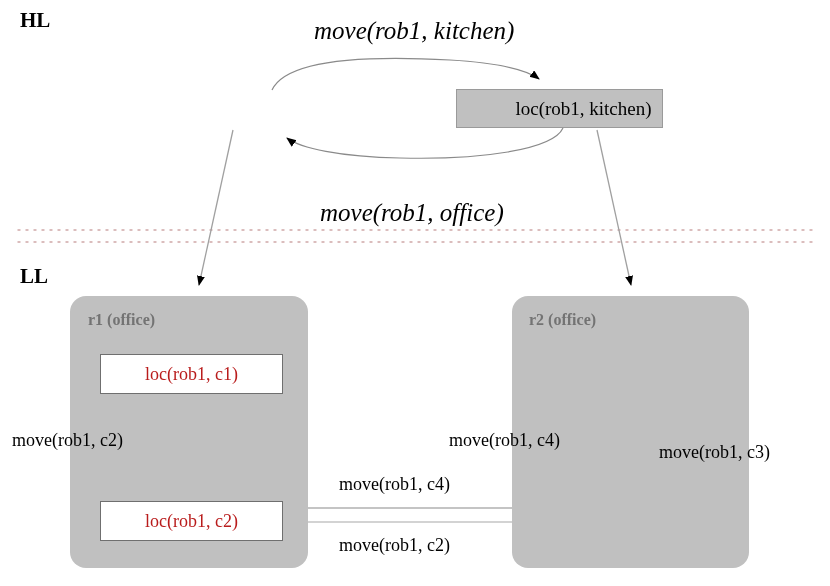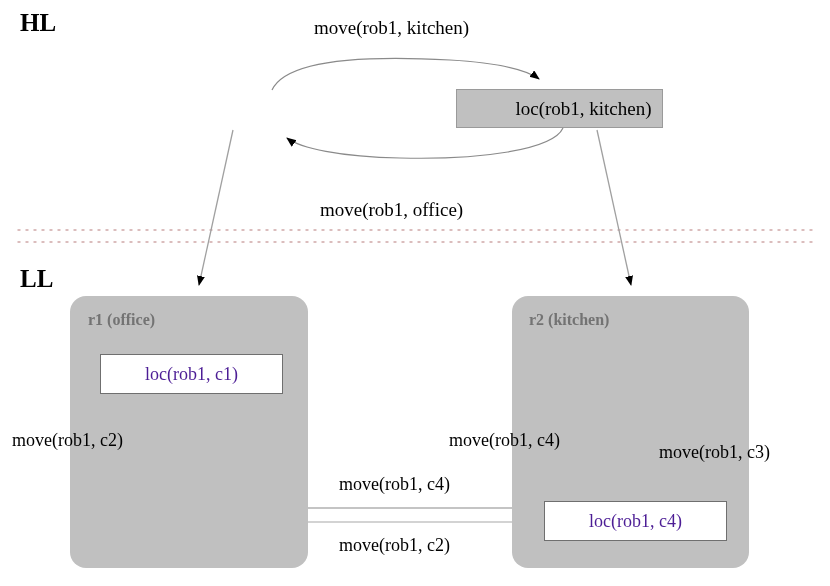--- a/index.html
+++ b/index.html
@@ -21,21 +21,21 @@
     left: 0;
     top: 0;
     width: 830px;
     height: 586px;
     pointer-events: none;
   }
   .level-label {
     position: absolute;
     font-family: "Liberation Serif", "DejaVu Serif", serif;
     font-weight: bold;
-    font-size: 25px;
+    font-size: 21px;
     letter-spacing: 0px;
     line-height: 1;
     color: #000;
   }
   .hl-node {
     position: absolute;
     background: #c0c0c0;
     border: 1px solid #9a9a9a;
     box-sizing: border-box;
     display: flex;
@@ -59,31 +59,32 @@
   }
   .ll-node {
     position: absolute;
     background: #ffffff;
     border: 1px solid #6f6f6f;
     box-sizing: border-box;
     display: flex;
     align-items: center;
     justify-content: center;
     font-size: 18px;
-    color: #4c1d95;
+    color: #b91c1c;
   }
   .edge-label {
     position: absolute;
     font-size: 18px;
     white-space: nowrap;
     color: #000;
     line-height: 1;
   }
   .hl-edge-label {
-    font-size: 19px;
+    font-size: 25px;
+    font-style: italic;
   }
 </style>
 </head>
 <body>
 
 <div id="canvas">
 
   <svg class="layer" viewBox="0 0 830 586">
     <defs>
       <marker id="ah" markerWidth="12" markerHeight="12" refX="9" refY="4" orient="auto" markerUnits="userSpaceOnUse">
@@ -133,31 +134,31 @@
 
   <div class="level-label" style="left:20px; top:266px;text-align:right;">LL</div>
 
   <div class="ll-group" style="left:70px; top:296px; width:238px; height:272px;"></div>
   <div class="ll-group-title" style="left:88px; top:311px;">r1 (office)</div>
 
   <div class="ll-node" style="left:100px; top:354px; width:183px; height:40px;">
     <span>loc(rob1, c1)</span>
   </div>
 
+  <div class="ll-node" style="left:100px; top:501px; width:183px; height:40px;">
+    <span>loc(rob1, c2)</span>
+  </div>
 
   <div class="edge-label" style="left:12px; top:431px;">move(rob1, c2)</div>
 
 
   <div class="ll-group" style="left:512px; top:296px; width:237px; height:272px;"></div>
-  <div class="ll-group-title" style="left:529px; top:311px;">r2 (kitchen)</div>
+  <div class="ll-group-title" style="left:529px; top:311px;">r2 (office)</div>
 
 
-  <div class="ll-node" style="left:544px; top:501px; width:183px; height:40px;">
-    <span>loc(rob1, c4)</span>
-  </div>
 
   <div class="edge-label" style="left:449px; top:431px;">move(rob1, c4)</div>
 
   <div class="edge-label" style="left:659px; top:431px;margin-top:12px;">move(rob1, c3)</div>
 
   <div class="edge-label" style="left:339px; top:475px;">move(rob1, c4)</div>
 
   <div class="edge-label" style="left:339px; top:536px;">move(rob1, c2)</div>
 
 </div>

